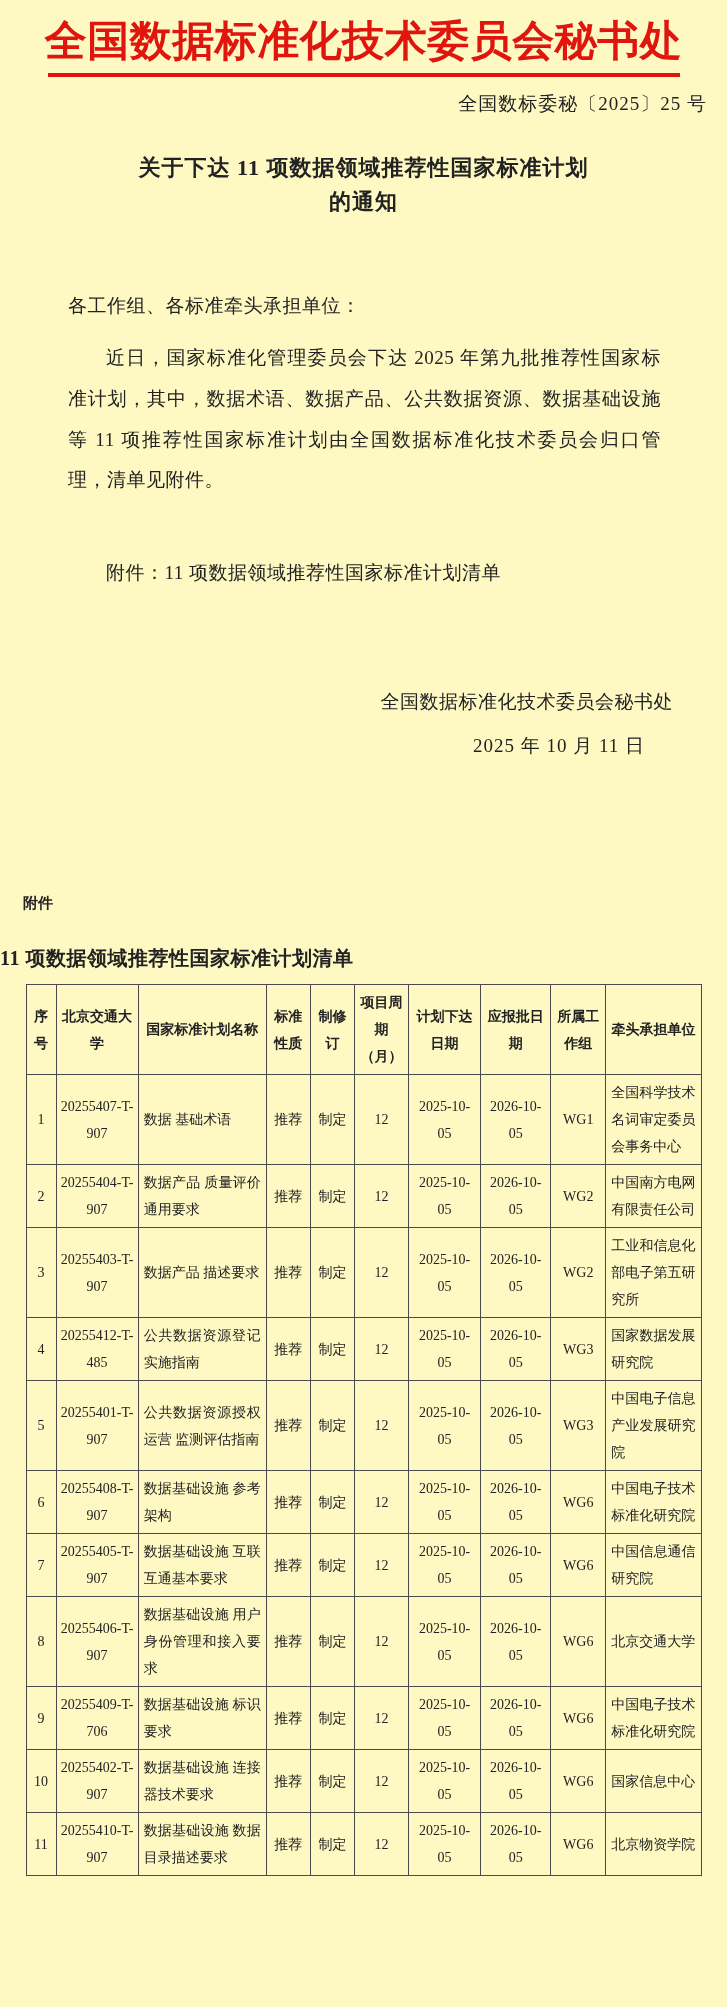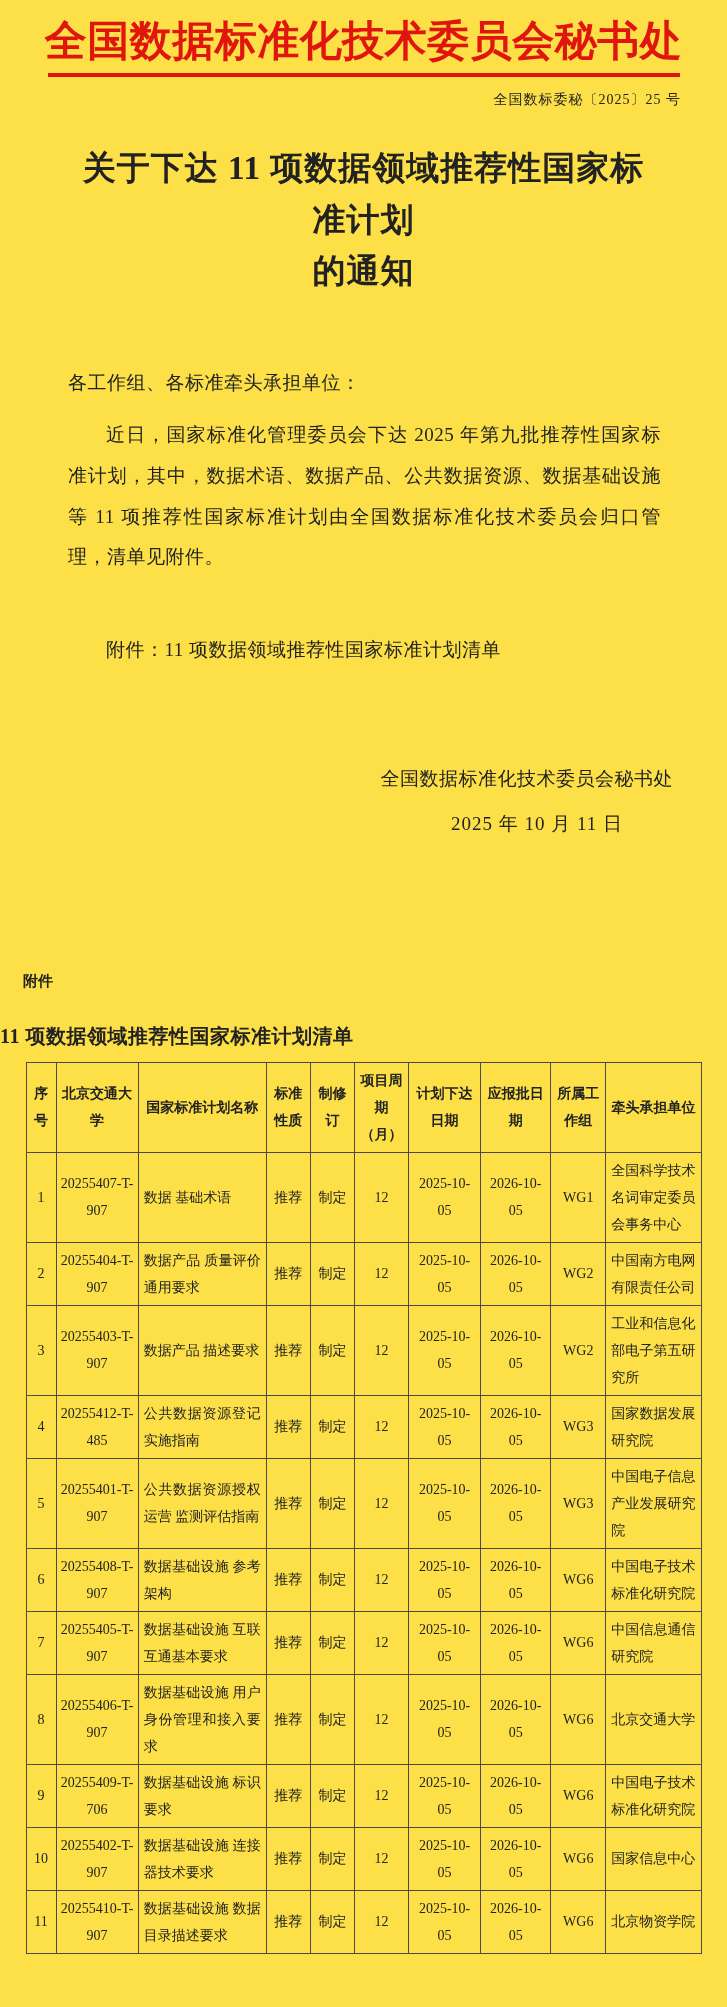--- a/index.html
+++ b/index.html
@@ -1,44 +1,44 @@
 <!DOCTYPE html>
 <html style="--accent-red: #df150e;"><head>
 <meta charset="utf-8">
 <style>
   :root { --accent-red:#df150e; --ink:#222; --border:#4a4a4a; }
   * { box-sizing:border-box; margin:0; padding:0; }
   html,body { background:#ffffff; }
   .page {
     position:relative; width:727px; height:2007px; margin:0 auto;
-    background:#fde047; color:var(--ink);
+    background:#fef9c3; color:var(--ink);
     font-family:"Liberation Serif","DejaVu Serif",serif;
     overflow:hidden;
   }
   
   .masthead {
     padding-top:16px; text-align:center;
     color:var(--accent-red); font-size:42px; font-weight:bold;
     line-height:1.2; letter-spacing:0.5px; white-space:nowrap;
   }
   .masthead-rule { height:4px; background:var(--accent-red); margin:7px 47px 0 48px; }
-  .doc-number { margin-top:14px; padding-right:46px; text-align:right; font-size:14px; letter-spacing:1px; }
+  .doc-number { margin-top:14px; padding-right:20px; text-align:right; font-size:19px; letter-spacing:1px; }
   
   .notice-title {
     margin:34px 70px 0; text-align:center;
-    font-size:33px; font-weight:bold; line-height:1.55; letter-spacing:1px;
+    font-size:22px; font-weight:bold; line-height:1.55; letter-spacing:1px;
   }
   
   .doc-body { margin:66px 54px 0 56px; font-size:19px; line-height:2.14; text-align:justify; letter-spacing:0.5px; }
   .doc-body p { margin:12px; }
   .doc-body p.indent { text-indent:2em; }
   .doc-body p.attachment-line { margin-top:52px; text-indent:2em; }
   .signature-block { margin-top:88px; font-size:19px; line-height:2.1; }
   .signer { text-align:right; padding-right:54px; letter-spacing:0.5px; }
-  .sign-date { margin-top:5px; text-align:right; padding-right:104px; letter-spacing:1px; }
+  .sign-date { margin-top:5px; text-align:right; padding-right:82px; letter-spacing:1px; }
   
   .attachment-label { margin:128px 0 0 23px; font-size:15px; font-weight:bold; }
   .table-title { margin-top:32px; font-size:20px; font-weight:bold; letter-spacing:0.5px; }
   
   table.plan-table {
     margin:12px auto 0; border-collapse:collapse; table-layout:fixed;
     width:676px; font-size:14px;
   }
   .plan-table th, .plan-table td {
     border:1px solid var(--border); padding:4px;

